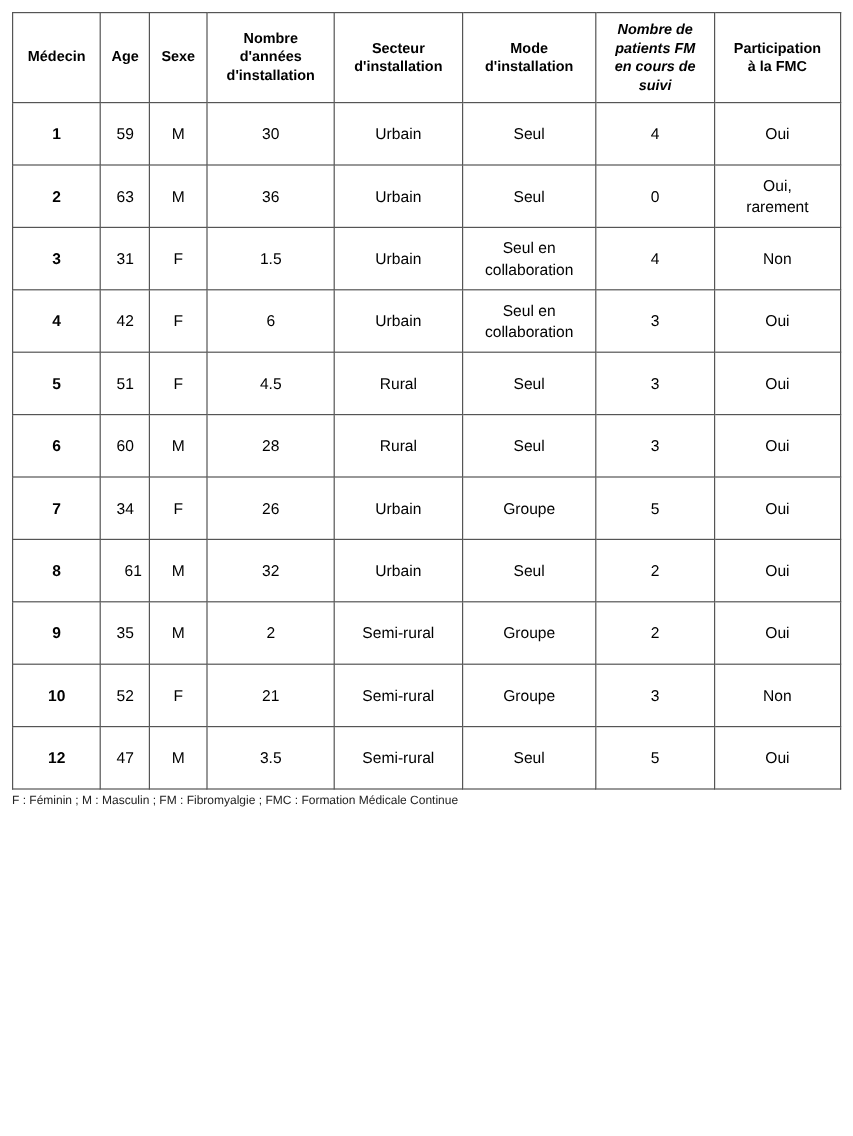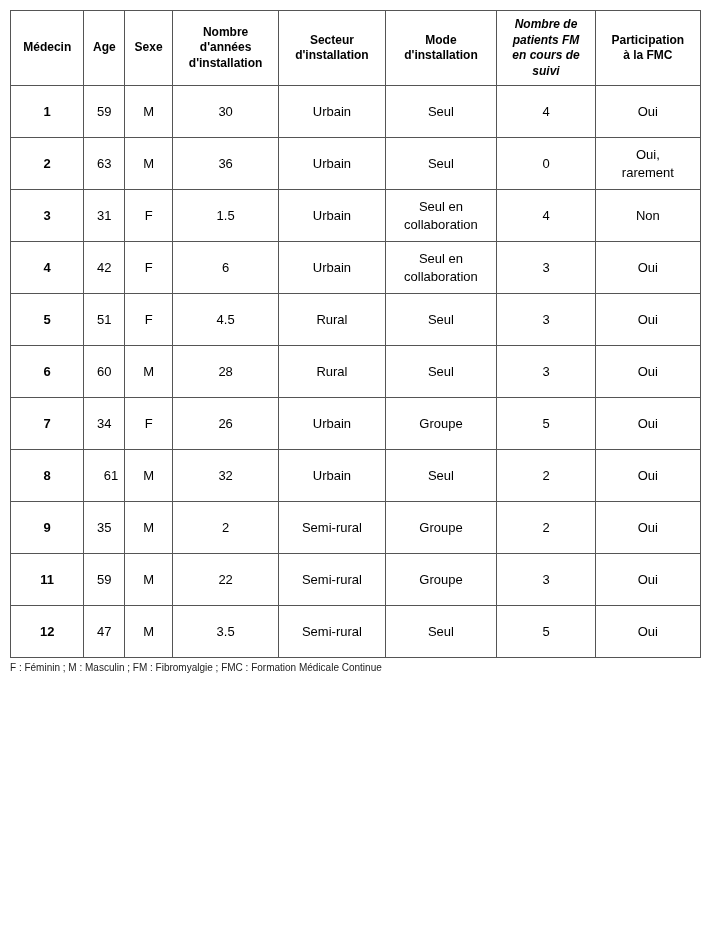--- a/index.html
+++ b/index.html
@@ -164,28 +164,28 @@
         <td style="white-space: pre-line;">9</td>
         <td style="white-space: pre-line;">35</td>
         <td style="white-space: pre-line;">M</td>
         <td style="white-space: pre-line;">2</td>
         <td style="white-space: pre-line;">Semi-rural</td>
         <td style="white-space: pre-line;">Groupe</td>
         <td style="white-space: pre-line;">2</td>
         <td style="white-space: pre-line;">Oui</td>
       </tr>
       <tr>
-        <td style="white-space: pre-line;">11</td>
-        <td style="white-space: pre-line;">59</td>
-        <td style="white-space: pre-line;">M</td>
-        <td style="white-space: pre-line;">22</td>
+        <td style="white-space: pre-line;">10</td>
+        <td style="white-space: pre-line;">52</td>
+        <td style="white-space: pre-line;">F</td>
+        <td style="white-space: pre-line;">21</td>
         <td style="white-space: pre-line;">Semi-rural</td>
         <td style="white-space: pre-line;">Groupe</td>
         <td style="white-space: pre-line;">3</td>
-        <td style="white-space: pre-line;">Oui</td>
+        <td style="white-space: pre-line;">Non</td>
       </tr>
       <tr>
         <td style="white-space: pre-line;">12</td>
         <td style="white-space: pre-line;">47</td>
         <td style="white-space: pre-line;">M</td>
         <td style="white-space: pre-line;">3.5</td>
         <td style="white-space: pre-line;">Semi-rural</td>
         <td style="white-space: pre-line;">Seul</td>
         <td style="white-space: pre-line;">5</td>
         <td style="white-space: pre-line;">Oui</td>

